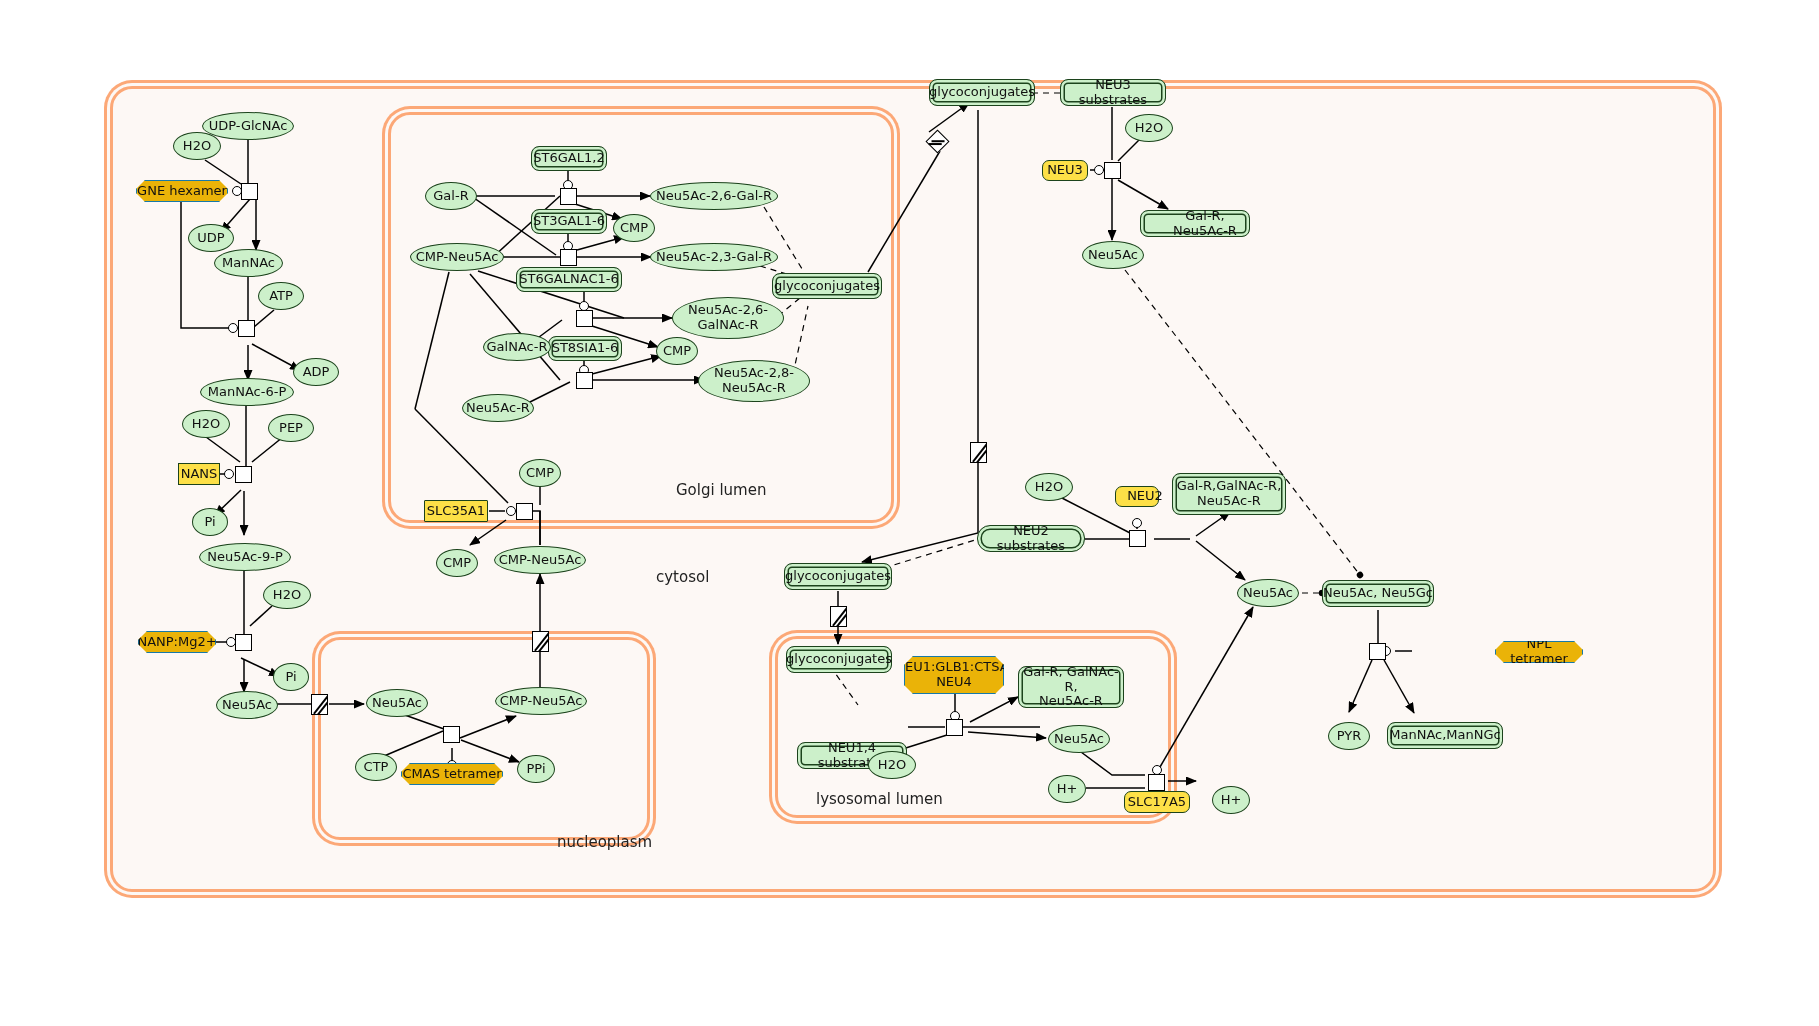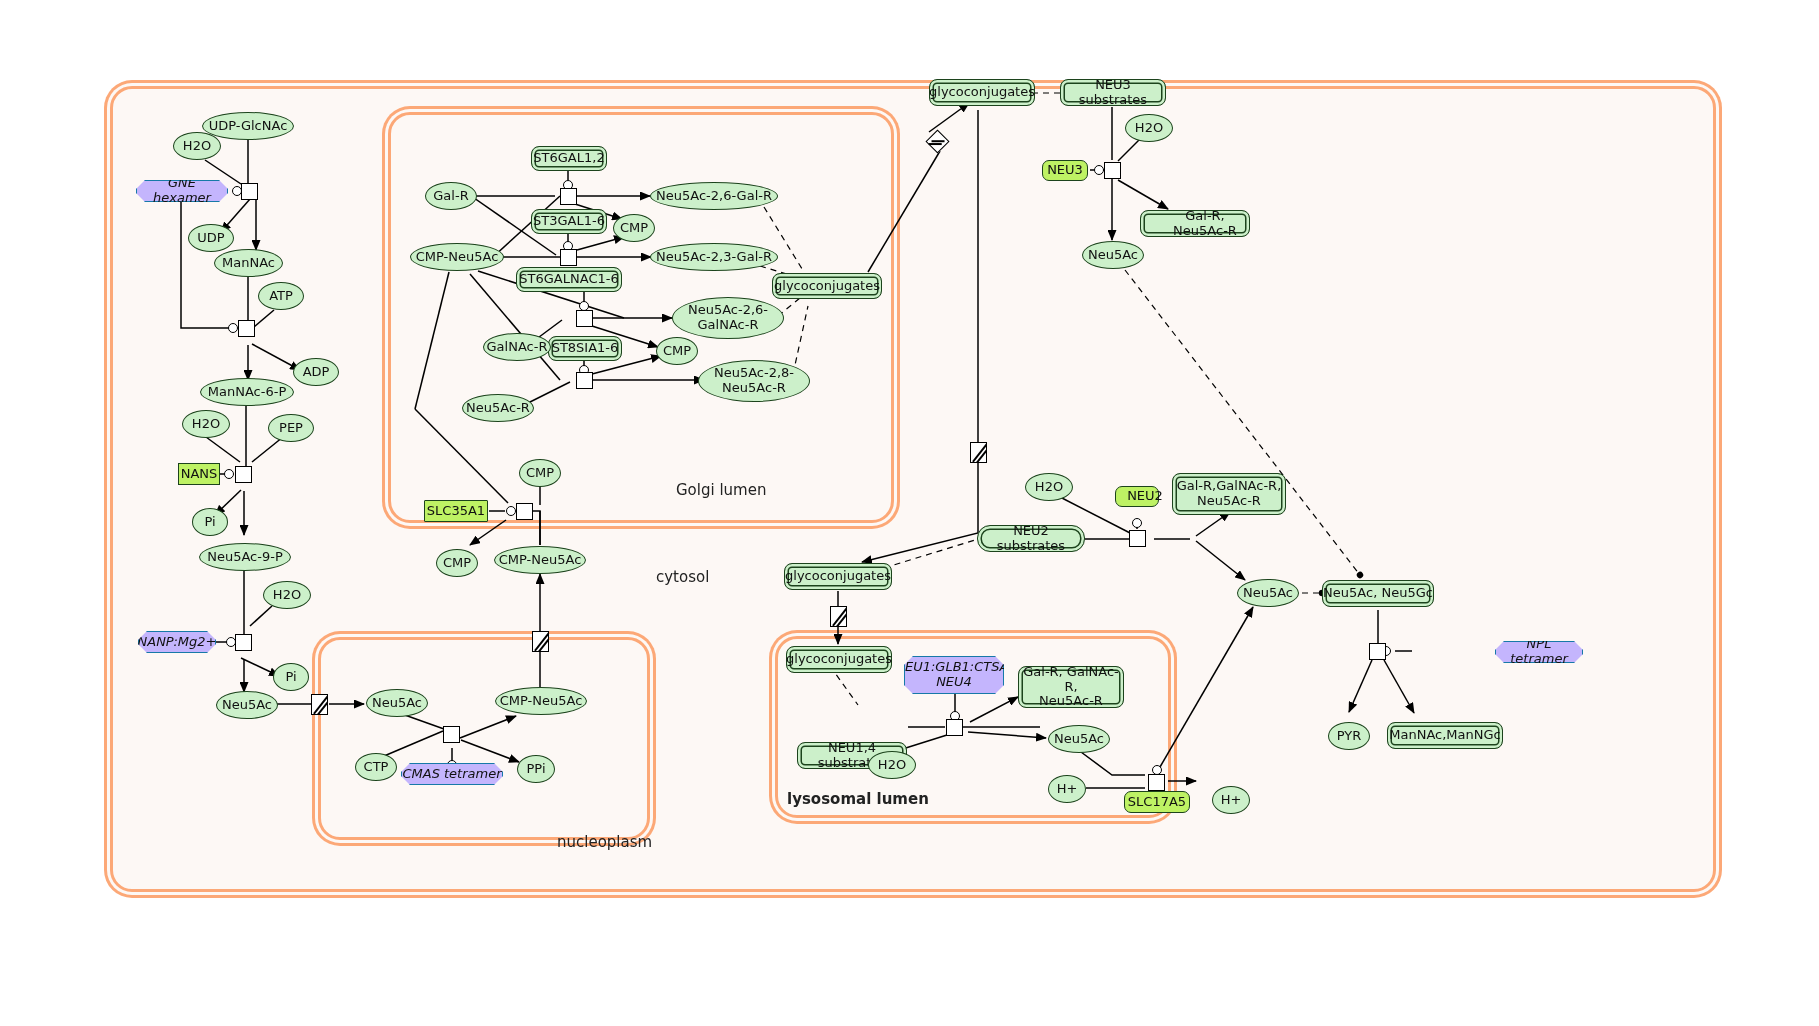--- a/index.html
+++ b/index.html
@@ -12,25 +12,25 @@
         border:3px solid #fca877;box-shadow:0 0 0 3px #fdf8f5,0 0 0 6px #fca877;}
   .comp-label{position:absolute;font-size:15px;color:#222;white-space:nowrap;}
 
   
   .node{position:absolute;display:flex;align-items:center;justify-content:center;
         text-align:center;color:#111;box-sizing:border-box;line-height:1.12;}
   .simple{background:#ccf0ca;border:1.6px solid #1c431c;border-radius:50%;
           font-size:13px;}
   .macro{background:#ccf0ca;border:1.6px solid #1c431c;border-radius:8px;
          font-size:13px;box-shadow:inset 0 0 0 2.5px #ccf0ca,inset 0 0 0 4px #1c431c;}
-  .macro-plain{background:#bef264;border:1.6px solid #1c431c;border-radius:8px;
+  .macro-plain{background:#fde047;border:1.6px solid #1c431c;border-radius:8px;
                font-size:13px;}
-  .complex{background:#c4b5fd;border:1.6px solid #1779a8;font-size:13px;
+  .complex{background:#eab308;border:1.6px solid #1779a8;font-size:13px;
            clip-path:polygon(9px 0,calc(100% - 9px) 0,100% 9px,100% calc(100% - 9px),
-                    calc(100% - 9px) 100%,9px 100%,0 calc(100% - 9px),0 9px);font-style:italic;}
+                    calc(100% - 9px) 100%,9px 100%,0 calc(100% - 9px),0 9px);}
   .complex-wrap{position:absolute;}
 
   
   .proc{position:absolute;width:17px;height:17px;background:#fff;
         border:1.7px solid #000;box-sizing:border-box;}
   .catcircle{position:absolute;width:10px;height:10px;border-radius:50%;
              background:#fff;border:1.7px solid #000;box-sizing:border-box;}
   .transp{position:absolute;width:17px;height:21px;background:#fff;
           border:1.7px solid #000;box-sizing:border-box;overflow:hidden;}
   .transp:before,.transp:after{content:"";position:absolute;left:-4px;width:30px;
@@ -51,21 +51,21 @@
 
   <div class="comp" style="left:388px;top:112px;width:500px;height:405px;"></div>
 
   <div class="comp" style="left:318px;top:637px;width:326px;height:197px;"></div>
 
   <div class="comp" style="left:775px;top:636px;width:390px;height:176px;"></div>
 
   <div class="comp-label" style="left:656px;top:568px;">cytosol</div>
   <div class="comp-label" style="left:676px;top:481px;">Golgi lumen</div>
   <div class="comp-label" style="left:557px;top:805px;margin-top:28px;">nucleoplasm</div>
-  <div class="comp-label" style="left:787px;top:790px;font-weight:bold;">lysosomal lumen</div>
+  <div class="comp-label" style="left:816px;top:790px;">lysosomal lumen</div>
 
   <svg class="layer">
     <defs>
       <marker id="ah" markerWidth="11" markerHeight="9" refX="10" refY="4.5" orient="auto" markerUnits="userSpaceOnUse">
         <path d="M0,0 L11,4.5 L0,9 z" fill="#000"></path>
       </marker>
       <marker id="dot" markerWidth="8" markerHeight="8" refX="4" refY="4" orient="auto" markerUnits="userSpaceOnUse">
         <circle cx="4" cy="4" r="3.2" fill="#000"></circle>
       </marker>
     </defs>

